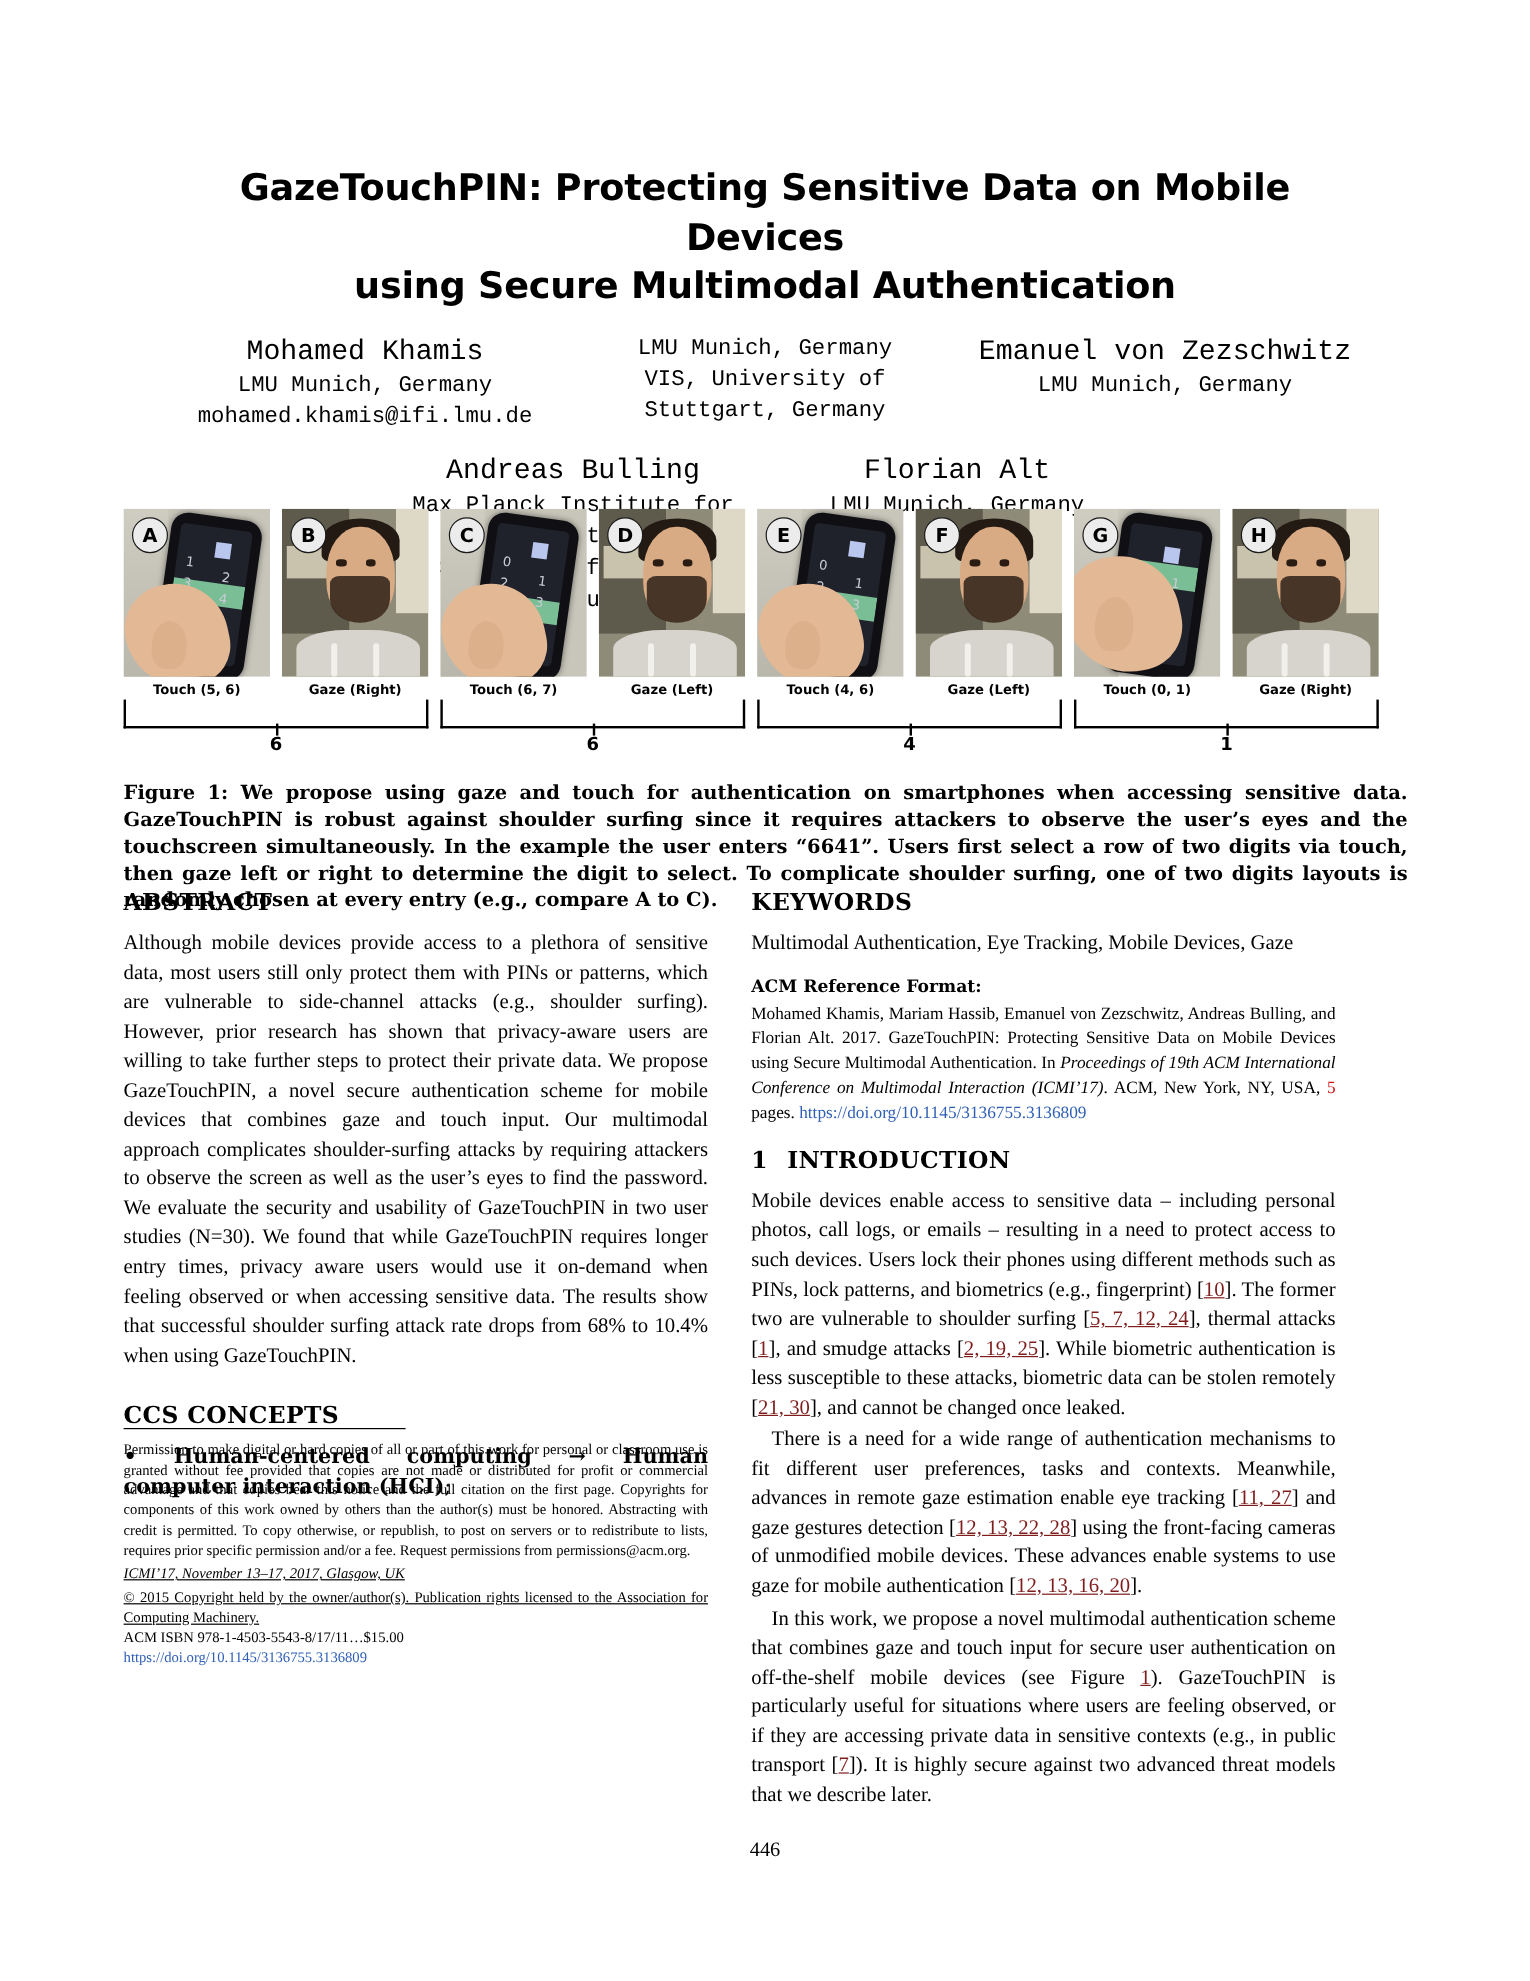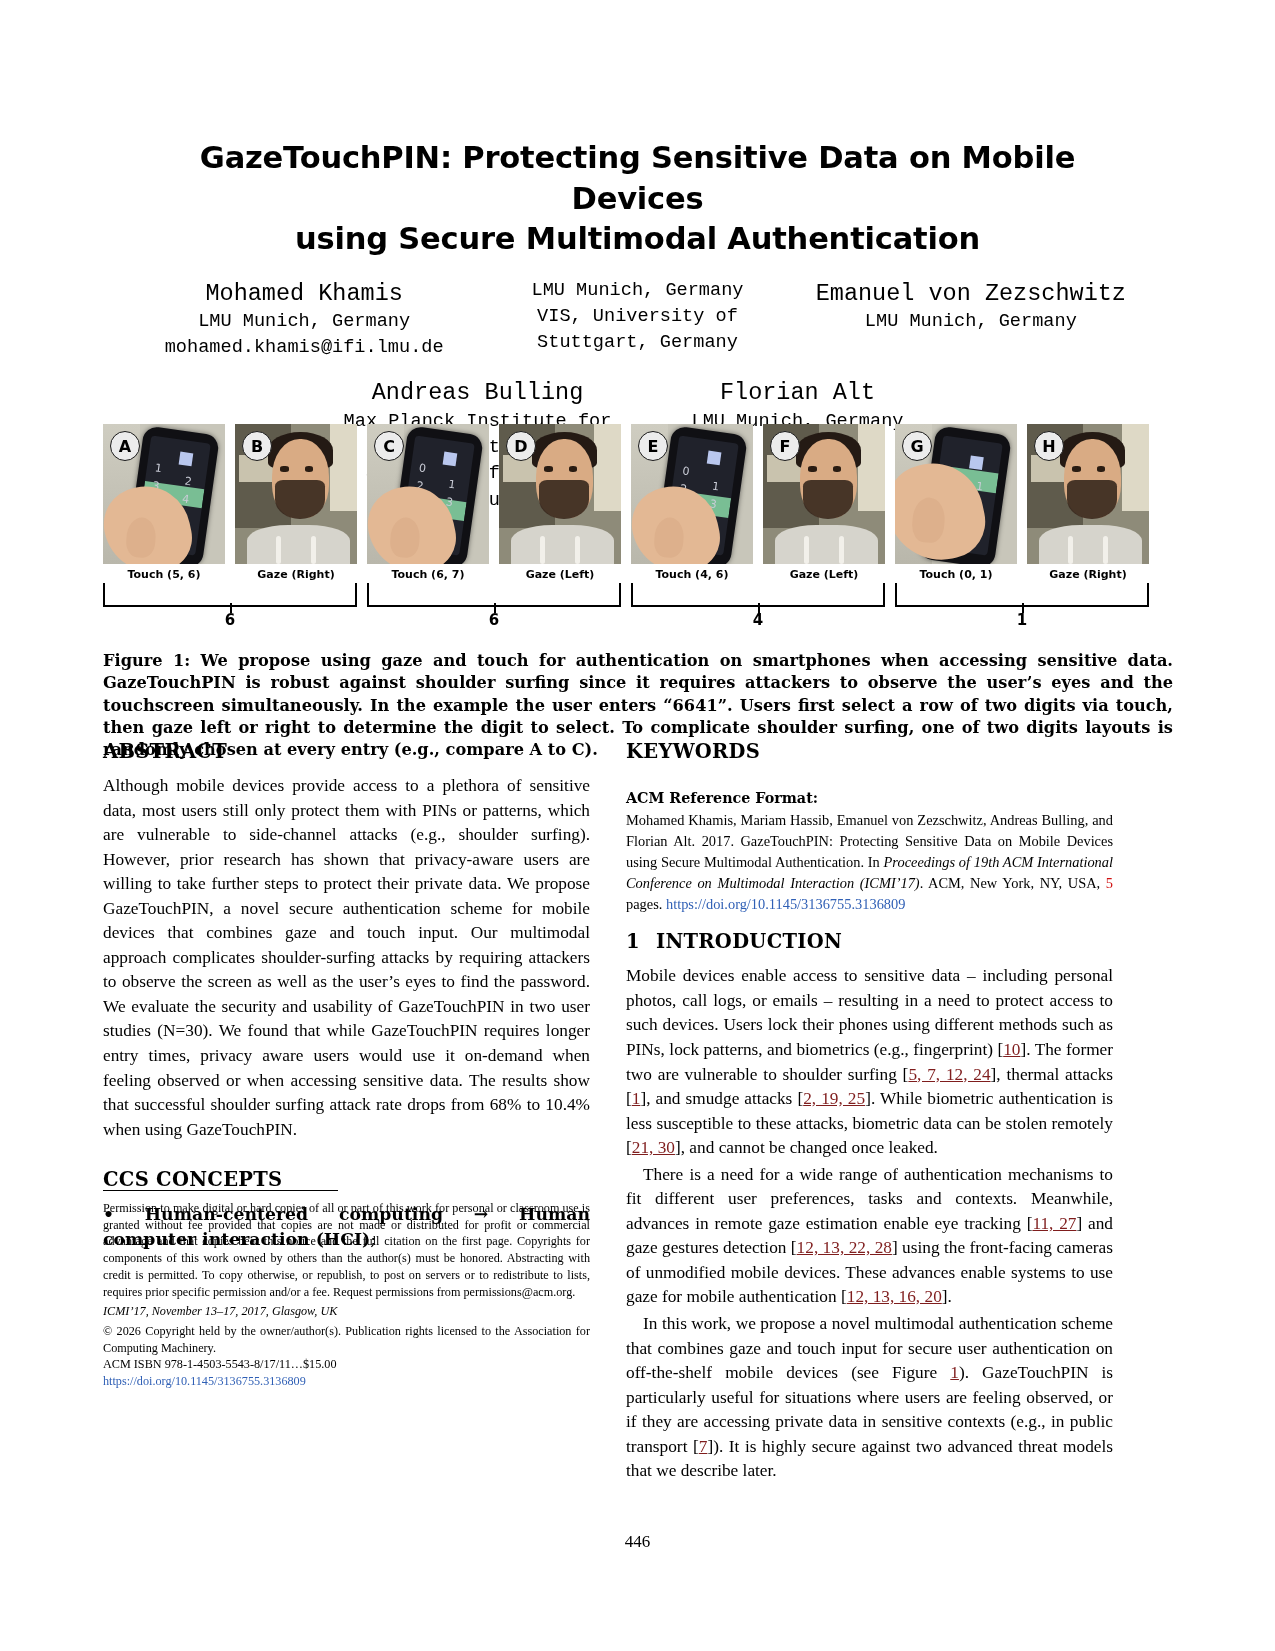--- a/index.html
+++ b/index.html
@@ -176,21 +176,21 @@
   .refbody i { font-style:italic; }
   a.link { color:#2f5fb5; text-decoration:none; }
   .rednum { color:#d01111; }
   .cite { color:#7f1d1d; }
 
   
   .permwrap { position:absolute; left:103px; top:1190px; width:487px; }
   .permrule { width:235px; height:1px; background:#000; margin-bottom:9px; }
   .perm { font-size:12.2px; line-height:1.37; text-align:justify; }
   .perm .ital { font-style:italic; }
-  .perm .blk { margin-top:3px; }
+  .perm .blk { margin-top:3px;text-decoration:underline; }
 
   
   .pagenum {
     position:absolute; left:0; right:0; top:1532px;
     text-align:center; font-size:17px;
   }
 </style>
 </head>
 <body>
 
@@ -450,28 +450,29 @@
     <div class="ccs">
       <span>• Human-centered computing → Human computer interaction (HCI)</span><span class="tail">;</span>
     </div>
   </div>
 
   <div class="permwrap">
     <div class="permrule"></div>
     <div class="perm">
       <span>Permission to make digital or hard copies of all or part of this work for personal or classroom use is granted without fee provided that copies are not made or distributed for profit or commercial advantage and that copies bear this notice and the full citation on the first page. Copyrights for components of this work owned by others than the author(s) must be honored. Abstracting with credit is permitted. To copy otherwise, or republish, to post on servers or to redistribute to lists, requires prior specific permission and/or a fee. Request permissions from permissions@acm.org.</span>
       <div class="ital blk">ICMI’17, November 13–17, 2017, Glasgow, UK</div>
-      <div class="blk">© 2026 Copyright held by the owner/author(s). Publication rights licensed to the Association for Computing Machinery.</div>
+      <div class="blk">© 2015 Copyright held by the owner/author(s). Publication rights licensed to the Association for Computing Machinery.</div>
       <div>ACM ISBN 978-1-4503-5543-8/17/11…$15.00</div>
       <div><a class="link" href="#">https://doi.org/10.1145/3136755.3136809</a></div>
     </div>
   </div>
 
   <div class="col colR">
     <h2 class="sec">KEYWORDS</h2>
+    <div class="kw">Multimodal Authentication, Eye Tracking, Mobile Devices, Gaze</div>
 
     <div class="gap-s"></div>
 
     <div class="refhead">ACM Reference Format:</div>
     <div class="refbody">
       <span>Mohamed Khamis, Mariam Hassib, Emanuel von Zezschwitz, Andreas Bulling, and Florian Alt. 2017. GazeTouchPIN: Protecting Sensitive Data on Mobile Devices using Secure Multimodal Authentication. In </span><i>Proceedings of 19th ACM International Conference on Multimodal Interaction (ICMI’17)</i><span>. ACM, New York, NY, USA, </span><span class="rednum">5</span><span> pages. </span><a class="link" href="#">https://doi.org/10.1145/3136755.3136809</a>
     </div>
 
     <div class="gap-s"></div>
 

